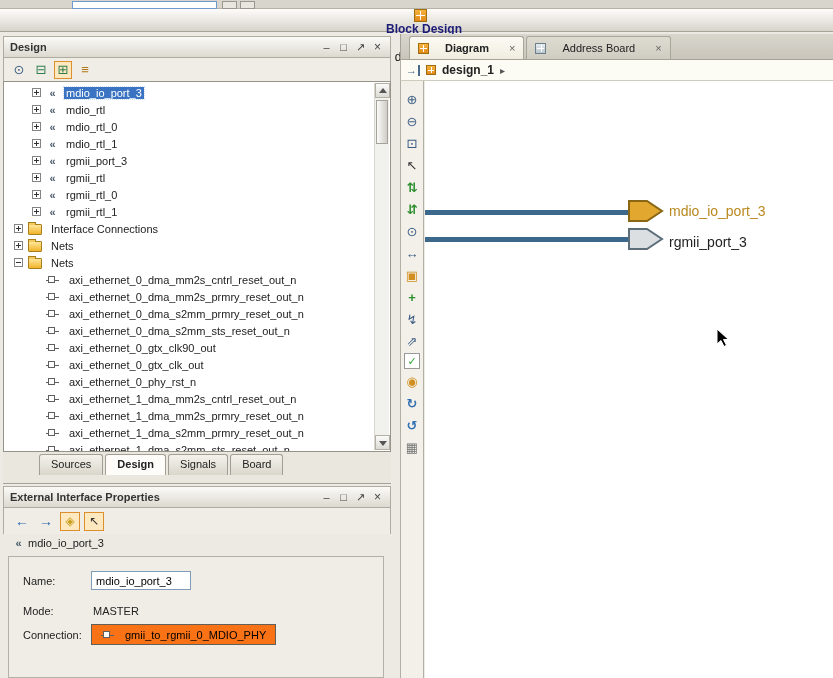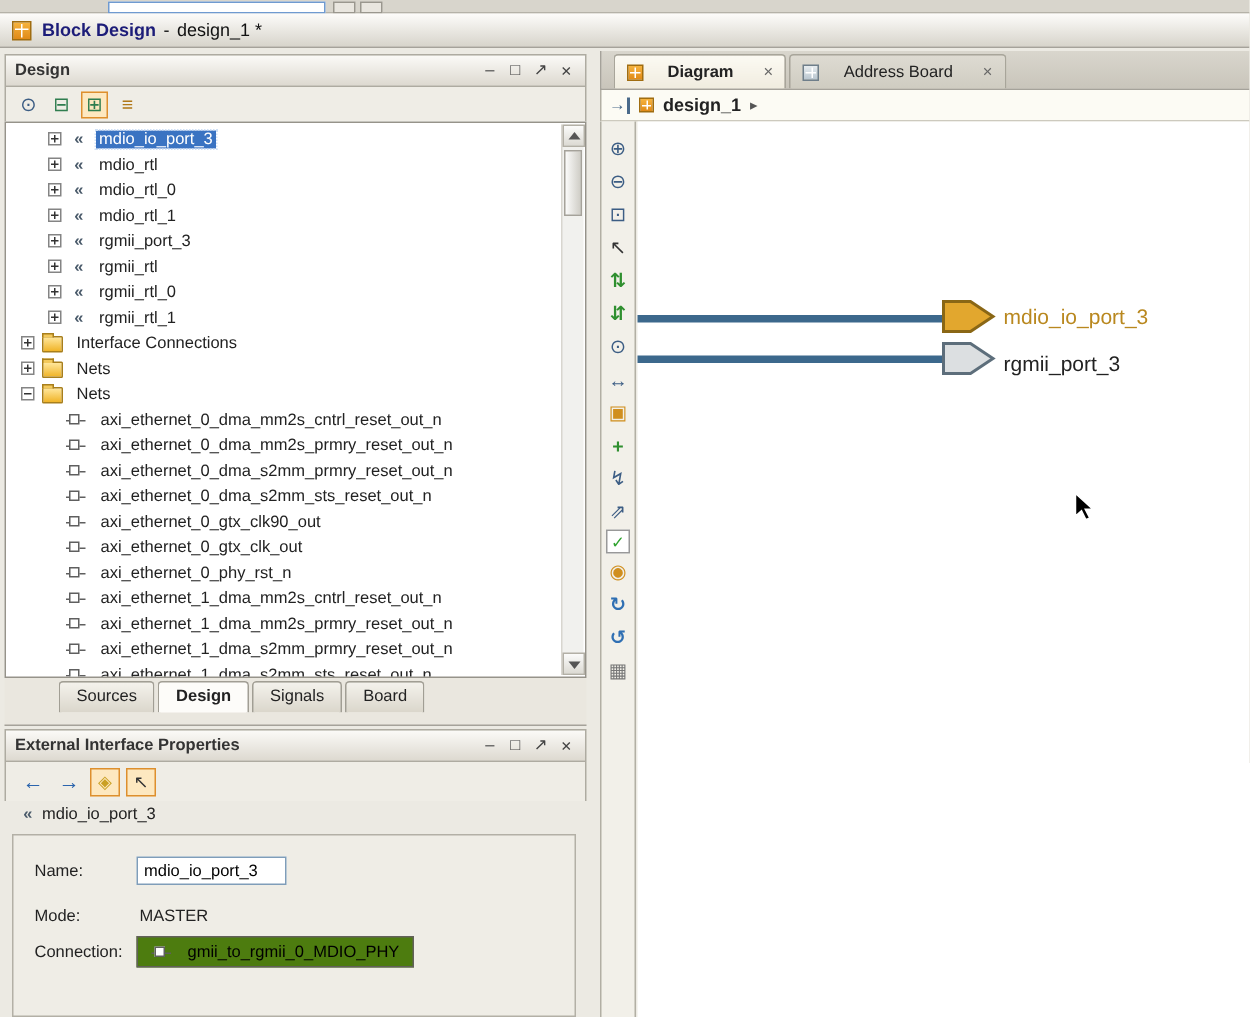--- a/index.html
+++ b/index.html
@@ -7,21 +7,21 @@
   body{width:833px;height:678px;position:relative;overflow:hidden;background:#eceae3;
        font-family:"Liberation Sans","DejaVu Sans",sans-serif;font-size:11px;color:#222;}
 
   
   #top-sliver{position:absolute;left:0;top:0;width:833px;height:9px;background:#d8d5cc;border-bottom:1px solid #b5b2a8;}
   #ts-field{position:absolute;left:72px;top:1px;width:145px;height:8px;background:#fff;border:1px solid #6f9ad0;}
   .ts-btn{position:absolute;top:1px;width:15px;height:8px;background:#e9e6df;border:1px solid #9a978e;}
 
   
   #titlebar{position:absolute;left:0;top:9px;width:833px;height:23px;display:flex;align-items:center;
-    padding-left:8px;background:linear-gradient(#fdfcfa,#d7d4cb);border-bottom:1px solid #a5a29a;}
+    padding-left:8px;background:linear-gradient(#fdfcfa,#d7d4cb);border-bottom:1px solid #a5a29a;flex-direction:column;}
   .block-ic{width:13px;height:13px;border:1px solid #a06d10;background:linear-gradient(#f6b33e,#e08a18);
     position:relative;display:inline-block;flex:none;}
   .block-ic::before{content:"";position:absolute;left:45%;top:1px;bottom:1px;width:1px;background:#fff;}
   .block-ic::after{content:"";position:absolute;top:45%;left:1px;right:1px;height:1px;background:#fff;}
   .block-ic.sm{width:11px;height:11px;}
   .block-ic.xs{width:10px;height:10px;}
   .block-ic.gray{border-color:#6e7e8a;background:linear-gradient(#e7ecef,#b9c6cf);}
   #titlebar .tb-title{font-weight:bold;font-size:12px;color:#1c1c78;margin-left:7px;}
   #titlebar .tb-dash,#titlebar .tb-doc{font-size:12px;color:#111;margin-left:5px;}
 
@@ -47,21 +47,21 @@
   .dt-collapse::before{content:"⊟";color:#2f7d4f;}
   .dt-expand::before{content:"⊞";color:#2f7d4f;}
   .dt-group::before{content:"≡";color:#b07818;}
 
   
   #tree-box{position:absolute;left:3px;top:81px;width:388px;height:371px;background:#fff;
     border:1px solid #96938a;overflow:hidden;padding-top:2px;}
   .trow{height:17px;display:flex;align-items:center;white-space:nowrap;overflow:hidden;cursor:default;}
   .trow.ti{padding-left:28px;}
   .trow.tf{padding-left:10px;}
-  .trow.tn{padding-left:40px;}
+  .trow.tn{padding-left:18px;margin-left:24px;}
   .tlabel{margin-left:2px;padding:0 2px;}
   .tlabel.selected{background:#3a73c2;color:#fff;outline:1px dotted #cfe0f5;}
   .exp{width:9px;height:9px;border:1px solid #848484;background:#fff;position:relative;flex:none;margin-right:5px;}
   .exp::before{content:"";position:absolute;left:1px;right:1px;top:3px;height:1px;background:#333;}
   .exp.plus::after{content:"";position:absolute;top:1px;bottom:1px;left:3px;width:1px;background:#333;}
   .iface-ic{color:#4a5a6a;font-weight:bold;width:13px;text-align:center;flex:none;margin-right:3px;}
   .iface-ic::before{content:"«";}
   .folder-ic{width:14px;height:11px;background:linear-gradient(#ffe69a,#f0b428);border:1px solid #a87f1c;
     border-radius:1px;position:relative;flex:none;margin-right:5px;margin-top:2px;}
   .folder-ic::before{content:"";position:absolute;top:-3px;left:-1px;width:6px;height:2px;background:#f3c95c;
@@ -101,21 +101,21 @@
   .pt-select{color:#333;font-size:12px;font-weight:normal;}
   .pt-select::before{content:"↖";}
   .ptbtn.pressed{border:1px solid #dd8f2e;background:#fde8c0;}
   #props-selected{position:absolute;left:12px;top:537px;display:flex;align-items:center;}
   #props-form{position:absolute;left:8px;top:556px;width:376px;height:122px;background:#efede6;border:1px solid #b3b0a6;}
   .form-label{position:absolute;left:14px;color:#222;}
   #name-input{position:absolute;left:82px;top:14px;width:100px;height:19px;border:1px solid #7f9db9;background:#fff;
     font-family:"Liberation Sans",sans-serif;font-size:11px;padding:0 4px;}
   #mode-value{position:absolute;left:84px;top:48px;}
   #conn-btn{position:absolute;left:82px;top:67px;display:inline-flex;align-items:center;gap:5px;height:21px;
-    padding:0 9px;background:#4d7c0f;border:1px solid #62605a;font-family:"Liberation Sans",sans-serif;font-size:11px;cursor:pointer;}
+    padding:0 9px;background:#f97316;border:1px solid #62605a;font-family:"Liberation Sans",sans-serif;font-size:11px;cursor:pointer;}
 
   
   #rp-tabbar{position:absolute;left:400px;top:34px;width:433px;height:26px;display:flex;align-items:flex-end;
     padding-left:8px;background:linear-gradient(#d9d6cd,#c9c5bb);border-bottom:1px solid #a5a29a;border-left:1px solid #a5a29a;}
   .rtab{height:23px;display:inline-flex;align-items:center;gap:16px;padding:0 8px;margin-right:2px;
     border:1px solid #a8a59a;border-bottom:none;border-radius:3px 3px 0 0;
     background:linear-gradient(#dedbd2,#cfccc1);cursor:pointer;}
   .rtab.active{background:linear-gradient(#fcfaf3,#f0ecdf);font-weight:bold;}
   .tab-close{color:#666;margin-left:4px;cursor:pointer;font-weight:normal;}
   .tab-close::before{content:"×";}

